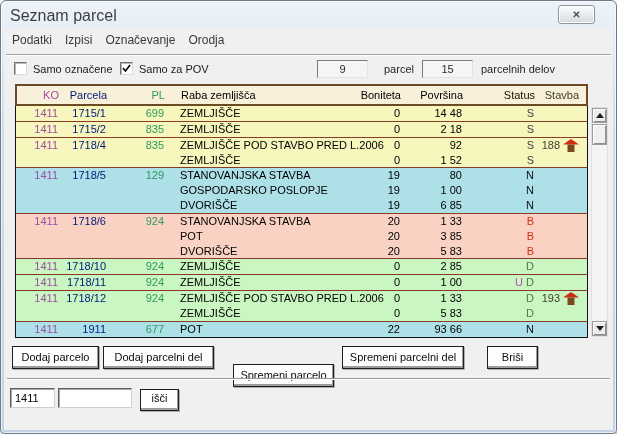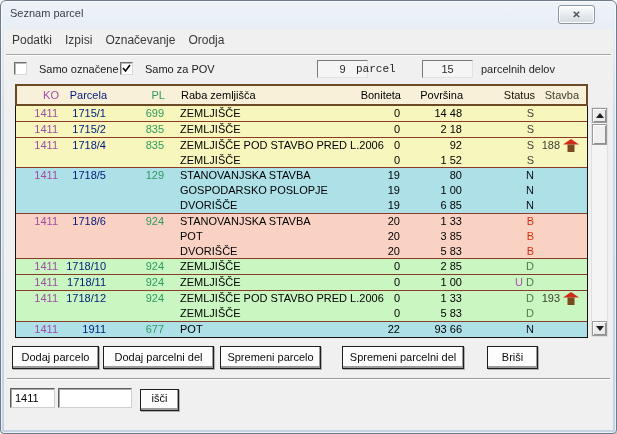--- a/index.html
+++ b/index.html
@@ -8,53 +8,53 @@
     position:relative;width:617px;height:434px;
     font-family:"Liberation Sans",sans-serif;font-size:11px;color:#1a1a1a;
   }
   .frame{
     position:absolute;inset:0;border:1px solid #6e7b8a;
     border-radius:6px 6px 4px 4px;
     background:linear-gradient(#eef3f9,#cfdcea 30%,#c3d2e4);
     box-shadow:3px 4px 6px rgba(0,0,0,.35), inset 0 0 0 1px rgba(255,255,255,.65);
   }
   .titlebar{position:absolute;top:0;left:0;right:0;height:29px;}
-  .title-text{position:absolute;left:10px;top:7px;color:#3b3f44;font-size:11px;}
+  .title-text{position:absolute;left:10px;top:7px;color:#3b3f44;font-size:16px;}
   .close-btn{
     position:absolute;top:5px;left:558px;width:37px;height:19px;
     border:1px solid #8d979f;border-radius:3px;
     background:linear-gradient(#fdfdfd,#e9edf1 45%,#d3dade);
     box-shadow:inset 0 0 0 1px #ffffff;
     color:#4b5157;font-size:10px;font-weight:bold;text-align:center;line-height:17px;
     cursor:default;
   }
   .content{position:absolute;top:29px;left:4px;right:4px;bottom:4px;background:#f0f0f0;}
 
   
   .menubar{position:absolute;top:33px;left:12px;display:flex;gap:13px;color:#3a3a3a;font-size:12px;}
   .menu-item{cursor:default;}
   .menu-sep{position:absolute;top:54px;left:6px;right:6px;height:2px;
     border-top:1px solid #a6a6a6;border-bottom:1px solid #fdfdfd;}
 
   
-  .cb{position:absolute;display:flex;align-items:center;gap:12px;}
+  .cb{position:absolute;display:flex;align-items:center;gap:6px;}
   .cb .box{width:13px;height:13px;background:#fff;border:1px solid #777;
     border-color:#6f6f6f #d9d9d9 #d9d9d9 #6f6f6f;box-shadow:inset 1px 1px 0 #b9b9b9;
     display:flex;align-items:center;justify-content:center;}
   .cb-oznacene{left:14px;top:62px;}
   .cb-pov{left:120px;top:62px;}
   .cb-lastniki{left:425px;top:392px;}
 
   .count-field{position:absolute;top:60px;width:51px;height:18px;background:#f5f5f5;
     border:1px solid;border-color:#7a7a7a #e2e2e2 #e2e2e2 #7a7a7a;
     text-align:center;line-height:16px;color:#2a2a2a;}
   .cf-parcel{left:317px;}
   .cf-deli{left:422px;}
   .count-label{position:absolute;top:63px;color:#1f1f1f;}
-  .cl-parcel{left:356px;font-family:Liberation Mono, monospace;}
+  .cl-parcel{left:384px;}
   .cl-deli{left:481px;}
 
   
   .thead{position:absolute;left:15px;top:84px;width:573px;height:22px;
     background:#f8f0d8;border:2px solid #6d4a26;display:flex;align-items:center;color:#141005;}
   .tbody{position:absolute;left:15px;top:106px;width:573px;height:232px;
     background:#ffffff;border:1px solid #141414;border-top:none;overflow:hidden;}
   .group{border-top:1px solid #8a3a28;}
   .group:first-child{border-top:none;}
   .row{display:flex;height:14.85px;line-height:14.6px;}
@@ -89,21 +89,21 @@
     border-bottom:5px solid #1c1c1c;}
   .tri-down{width:0;height:0;border-left:4px solid transparent;border-right:4px solid transparent;
     border-top:5px solid #1c1c1c;}
 
   
   .xbtn{position:absolute;top:346px;height:23px;background:#fdfdfd;
     border:1px solid #1e1e1e;box-shadow:inset -1px -2px 0 #9c9c9c, inset 1px 1px 0 #ffffff, 1px 1px 0 #aeaeae;
     text-align:center;line-height:21px;color:#0c0c0c;cursor:default;}
   .b1{left:12px;width:87px;}
   .b2{left:103px;width:111px;}
-  .b3{left:220px;width:101px;}
+  .b3{left:233px;width:101px;margin-top:18px;}
   .b4{left:342px;width:122px;}
   .b5{left:487px;width:51px;}
 
   .hdivider{position:absolute;top:378px;left:7px;right:7px;height:2px;
     border-top:1px solid #9a9a9a;border-bottom:1px solid #ffffff;}
 
   .tinput{position:absolute;top:388px;height:20px;background:#ffffff;
     border:1px solid;border-color:#5f5f5f #cfcfcf #cfcfcf #5f5f5f;
     box-shadow:inset 1px 1px 0 #a8a8a8;
     padding:0 4px;font-family:"Liberation Sans",sans-serif;font-size:11px;color:#000;}

